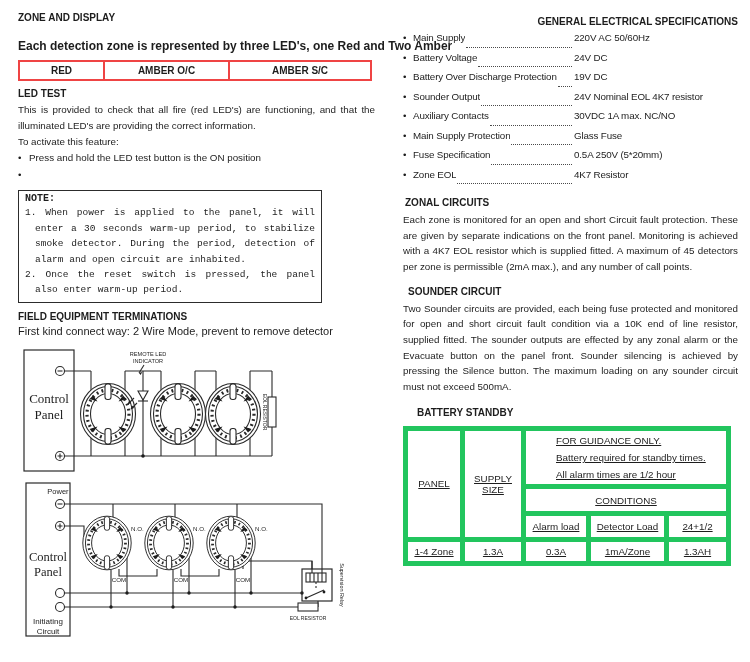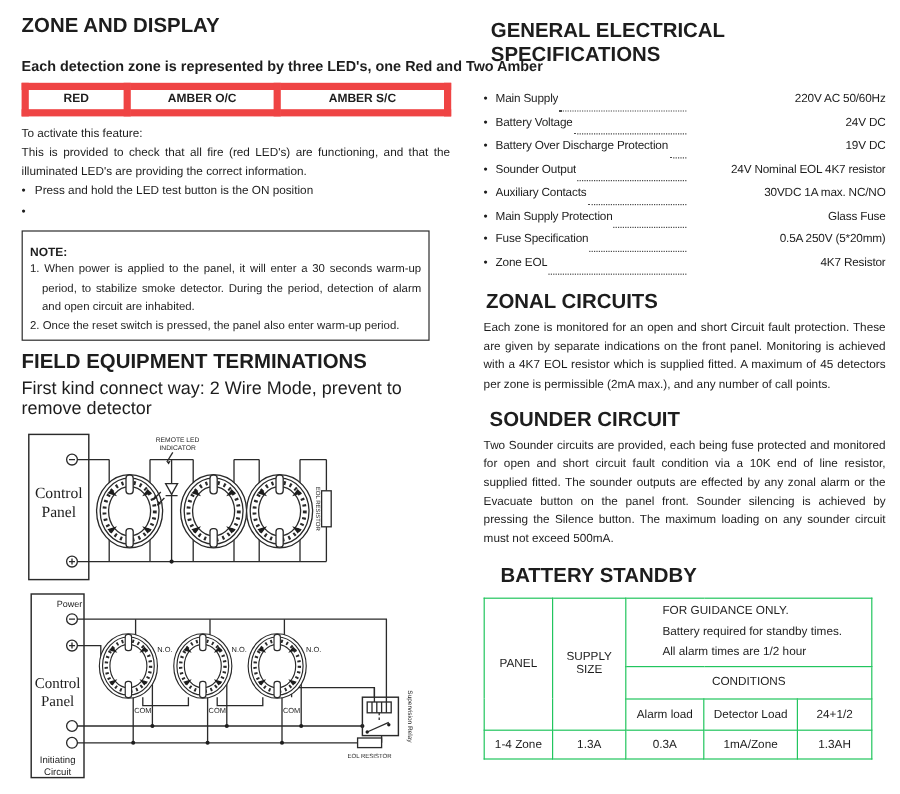--- a/index.html
+++ b/index.html
@@ -3,66 +3,66 @@
 <meta charset="utf-8">
 <style>
   * { box-sizing: border-box; margin: 0; padding: 0; }
   html,body { width:750px; height:662px; }
   body { background:#ffffff; color:#1d1d1d; font-family:"Liberation Sans", sans-serif; position:relative; overflow:hidden; }
   .page { position:absolute; inset:0; }
   .col { position:absolute; top:12px; }
   .col-left  { left:18px;  width:357px; }
   .col-right { left:403px; width:335px; top:16px; }
 
-  .h { font-size:17px; font-weight:bold; letter-spacing:0; margin:0 0 3px 0; }
+  .h { font-size:10px; font-weight:bold; letter-spacing:0; margin:0 0 3px 0; }
   .body { font-size:9.8px; line-height:1.6; text-align:justify; }
   .nojust { text-align:left; }
   .intro { white-space:nowrap; font-size:12px; margin:14px 0 4px 0;font-weight:bold; }
 
   table { border-collapse:collapse; }
   .zone-table { width:352px; table-layout:fixed; }
-  .zone-table th, .zone-table td { border:6px solid #ef4444; padding:2px 4px 3px 4px; vertical-align:top; }
+  .zone-table th, .zone-table td { border:2px solid #ef4444; padding:2px 4px 3px 4px; vertical-align:top; }
   .zone-table th { font-size:10px; height:19px; vertical-align:middle; }
   .zone-table td { font-size:9.6px; line-height:1.75; height:40px; }
 
   .bullet-row { display:flex; font-size:9.8px; line-height:1.75; }
   .blt { width:11px; flex:none; }
 
-  .note-box { border:1px solid #2c2c2c; margin-top:7px; padding:12px 6px 4px 6px; width:340px; }
+  .note-box { border:1px solid #2c2c2c; margin-top:7px; padding:2px 6px 4px 6px; width:304px;font-family:Liberation Mono, monospace; }
   .note-h { font-size:10px; font-weight:bold; margin-bottom:1px; }
   .note-item { font-size:9.5px; line-height:1.62; padding-left:10px; text-indent:-10px; text-align:justify; }
 
   .sec-field { margin-top:8px; }
-  .caption { font-size:15px; margin:2px 0 2px 0; }
+  .caption { font-size:11px; margin:2px 0 2px 0; }
   svg { display:block; }
   .wire { stroke:#2a2a2a; stroke-width:1.1; fill:none; }
   .boxline { stroke:#2a2a2a; stroke-width:1.2; fill:none; }
   #det ellipse { fill:#ffffff; stroke:#2a2a2a; stroke-width:1.1; }
   #det .ticks { fill:none; stroke-dasharray:1.8 3.4; stroke-width:3.2; }
   #det rect { fill:#ffffff; stroke:#2a2a2a; stroke-width:1.1; }
   #det .arr { fill:#1d1d1d; stroke:none; }
   .dtxt { fill:#1d1d1d; font-family:"Liberation Sans", sans-serif; }
   .serif { font-family:"Liberation Serif", serif; }
   .dot { fill:#1d1d1d; stroke:none; }
   .comp { fill:#ffffff; stroke:#2a2a2a; stroke-width:1.1; }
 
   
-  .spec-head { margin-left:6px; margin-bottom:21px; }
+  .spec-head { margin-left:6px; margin-bottom:5px;text-align:right; }
   .spec-row { display:flex; align-items:baseline; height:19.5px; font-size:9.8px; letter-spacing:-0.15px; }
   .spec-blt { width:10px; flex:none; }
   .spec-label { white-space:nowrap; flex:0 1 auto; overflow:hidden; }
   .spec-leader { flex:1 1 6px; min-width:4px; border-bottom:1.5px dotted #4a4a4a; align-self:flex-end; margin:0 2px 4px 1px; }
-  .spec-val { width:164px; flex:none; white-space:nowrap; overflow:hidden;text-align:right; }
+  .spec-val { width:164px; flex:none; white-space:nowrap; overflow:hidden; }
 
   .zonal-head { margin-top:9px; margin-left:2px; margin-bottom:4px; }
   .sounder-head { margin-top:11px; margin-left:5px; margin-bottom:4px; }
   .bat-head { margin-top:12px; margin-left:14px; margin-bottom:8px; }
 
   .bat-table { width:323px; table-layout:fixed; text-align:center; }
-  .bat-table td { border:1px solid #22c55e; font-size:9.8px; padding:1px 2px; vertical-align:middle; }
+  .bat-table td { border:5px solid #22c55e; font-size:9.8px; padding:1px 2px; vertical-align:middle;text-decoration:underline; }
   .bat-guidance { text-align:left; padding-left:30px !important; line-height:1.75; }
   .bat-r1 { height:57px; }
   .bat-r2 td { height:27px; }
   .bat-r3 td { height:26px; }
   .bat-r4 td { height:24px; }
 </style>
 </head>
 <body>
 
 <div class="page">
@@ -82,22 +82,23 @@
           <tr>
             <th>RED</th>
             <th>AMBER O/C</th>
             <th>AMBER S/C</th>
           </tr>
         </tbody>
       </table>
     </div>
 
     <div style="margin-top:7px">
+      <div class="h">LED TEST</div>
+      <p class="body">This is provided to check that all fire (red LED's) are functioning, and that the illuminated LED's are providing the correct information.</p>
       <p class="body nojust">To activate this feature:</p>
-      <p class="body">This is provided to check that all fire (red LED's) are functioning, and that the illuminated LED's are providing the correct information.</p>
       <div class="bullet-row">
         <span class="blt">•</span>
         <span>Press and hold the LED test button is the ON position</span>
       </div>
       <div class="bullet-row">
         <span class="blt">•</span>
       </div>
     </div>
 
     <div class="note-box">

